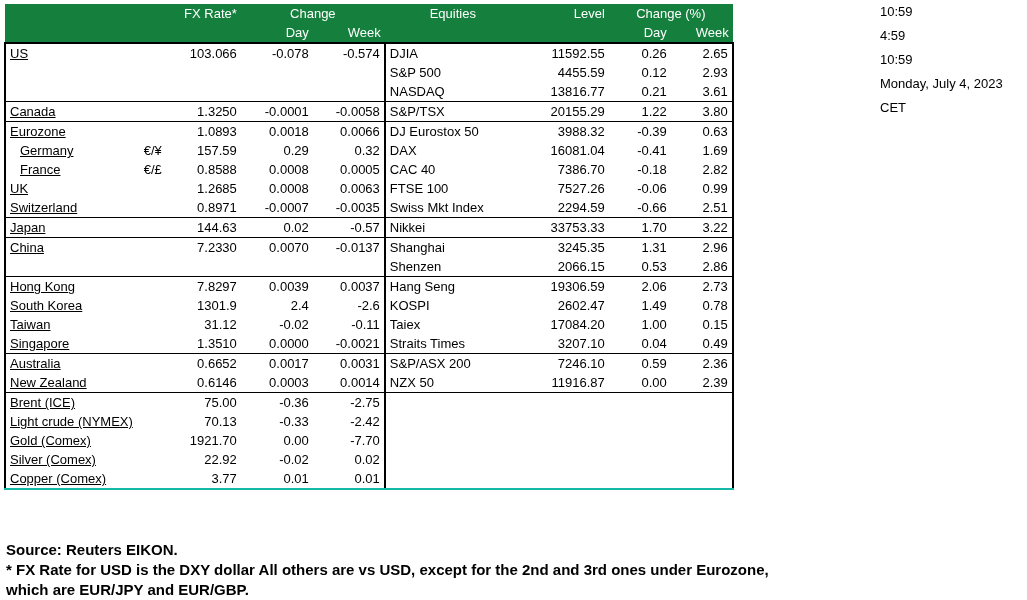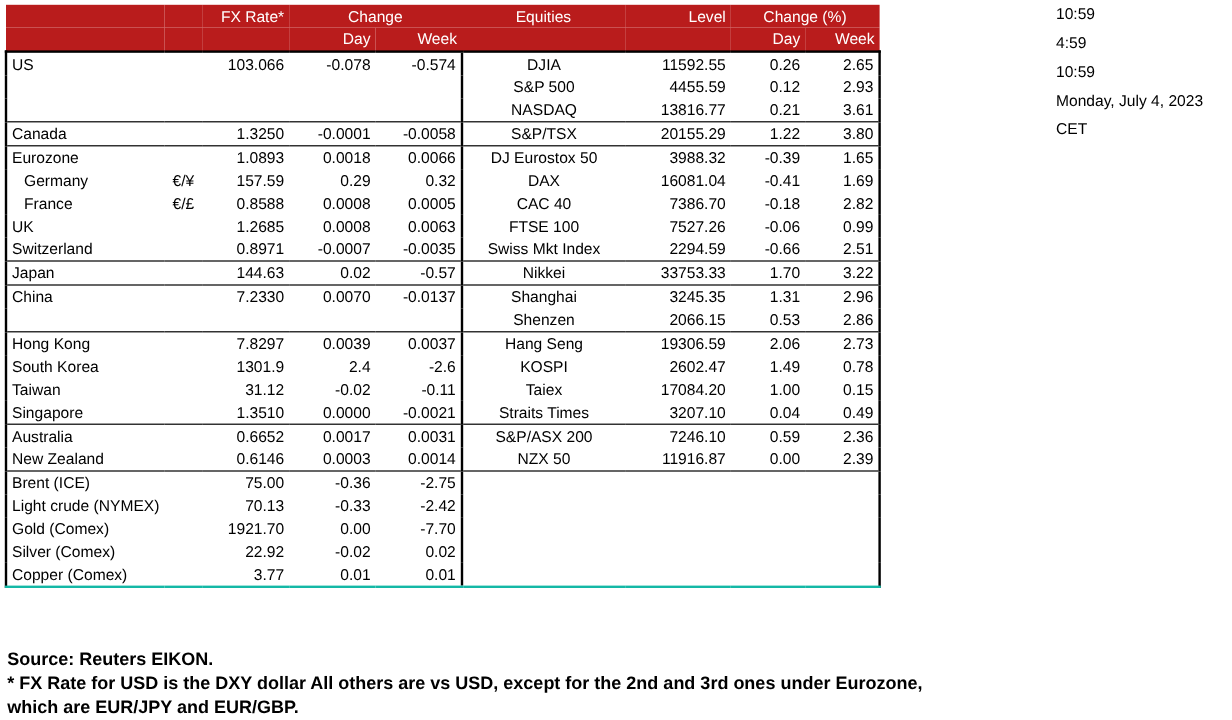--- a/index.html
+++ b/index.html
@@ -42,36 +42,36 @@
   col.c-pair   { width: 32px; }
   col.c-rate   { width: 72px; }
   col.c-day    { width: 72px; }
   col.c-week   { width: 72px; }
   col.c-eq     { width: 136px; }
   col.c-level  { width: 88px; }
   col.c-eday   { width: 62px; }
   col.c-eweek  { width: 62px; }
 
   .hdr {
-    background: #b91c1c;
+    background: #15803d;
     color: #ffffff;
     font-weight: bold;
     text-align: center;
   }
   .hdr.left { text-align: center; }
   .hdr.right { text-align: right; }
 
   .num { text-align: right; }
   .ctr { text-align: center; }
   .lbl-bold { font-weight: bold; text-align: left; }
-  .lbl { text-align: center; }
+  .lbl { text-align: left; }
   .indent { padding-left: 14px !important; }
 
   
-  .bd-out-l { border-left: 2px solid #000; }
+  .bd-out-l { border-left: 2px solid #000; text-decoration: underline; }
   .bd-out-r { border-right: 2px solid #000; }
   .bd-top   { border-top: 1px solid #000; }
   .bd-top2  { border-top: 2px solid #000; }
   .bd-bot2  { border-bottom: 2px solid #14b8a6; }
   .vsep     { border-left: 2px solid #000; }
 
   .notes {
     position: absolute;
     left: 6px;
     top: 540px;
@@ -174,21 +174,21 @@
         </tr>
         <tr>
           <td class="lbl-bold bd-out-l bd-top">Eurozone</td>
           <td class="ctr bd-top"></td>
           <td class="num bd-top">1.0893</td>
           <td class="num bd-top">0.0018</td>
           <td class="num bd-top">0.0066</td>
           <td class="lbl vsep bd-top">DJ Eurostox 50</td>
           <td class="num bd-top">3988.32</td>
           <td class="num bd-top">-0.39</td>
-          <td class="num bd-out-r bd-top">1.65</td>
+          <td class="num bd-out-r bd-top">0.63</td>
         </tr>
         <tr>
           <td class="lbl-bold indent bd-out-l">Germany</td>
           <td class="ctr">€/¥</td>
           <td class="num">157.59</td>
           <td class="num">0.29</td>
           <td class="num">0.32</td>
           <td class="lbl vsep">DAX</td>
           <td class="num">16081.04</td>
           <td class="num">-0.41</td>

